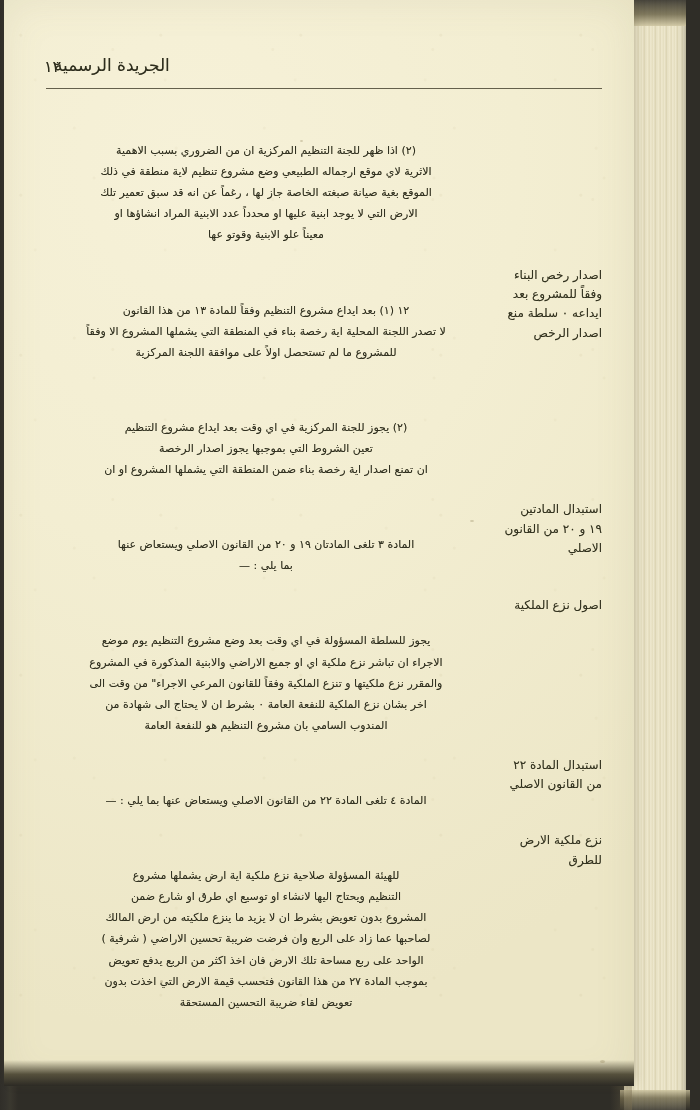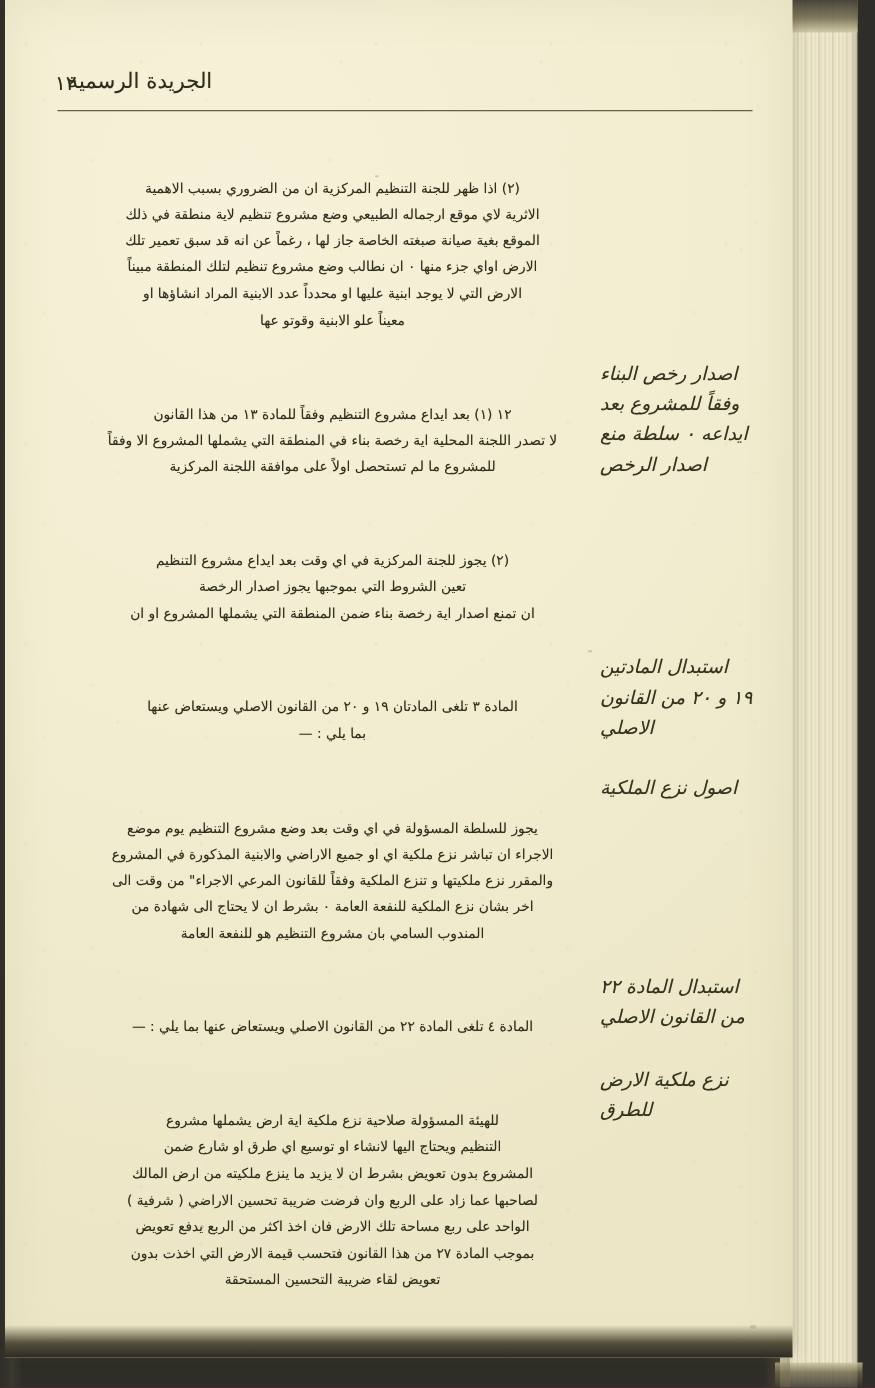--- a/index.html
+++ b/index.html
@@ -156,26 +156,25 @@
     position: relative;
     display: flex;
     flex-direction: row;
     align-items: flex-start;
     margin-bottom: 18px;
   }
 
   .gloss {
     flex: 0 0 122px;
     padding-top: 2px;
-    font-size: 15px;
+    font-size: 12px;
     line-height: 1.62;
-    text-align: left;
+    text-align: right;
     color: #32321f;
     letter-spacing: 0;
-    font-style: italic;
   }
   .gloss .gloss-line { display: block; white-space: nowrap; }
   .gloss.empty { visibility: hidden; }
 
   .para {
     flex: 1 1 auto;
     padding-left: 6px;
     font-size: 11px;
     line-height: 1.92;
     text-align: justify;
@@ -225,21 +224,20 @@
 
       <div class="rule"></div>
 
       <div class="body" id="body-blocks">
           <div class="block">
             <div class="gloss empty"></div>
             <div class="para">
               <span class="ln lead">(٢)   اذا ظهر للجنة التنظيم المركزية ان من الضروري بسبب الاهمية</span>
               <span class="ln lead">الاثرية لاي موقع ارجماله الطبيعي وضع مشروع تنظيم لاية منطقة في ذلك</span>
               <span class="ln lead">الموقع بغية صيانة صبغته الخاصة جاز لها ، رغماً عن انه قد سبق تعمير تلك</span>
-              <span class="ln lead">الارض اواي جزء منها ٠ ان نطالب وضع مشروع تنظيم لتلك المنطقة مبيناً</span>
               <span class="ln lead">الارض التي لا يوجد ابنية عليها او محدداً عدد الابنية المراد انشاؤها او</span>
               <span class="ln tail">معيناً علو الابنية وقوتو عها</span>
             </div>
           </div>
           <div class="block">
             <div class="gloss">
               <span class="gloss-line">اصدار رخص البناء</span>
               <span class="gloss-line">وفقاً للمشروع بعد</span>
               <span class="gloss-line">ايداعه ٠ سلطة منع</span>
               <span class="gloss-line">اصدار الرخص</span>

